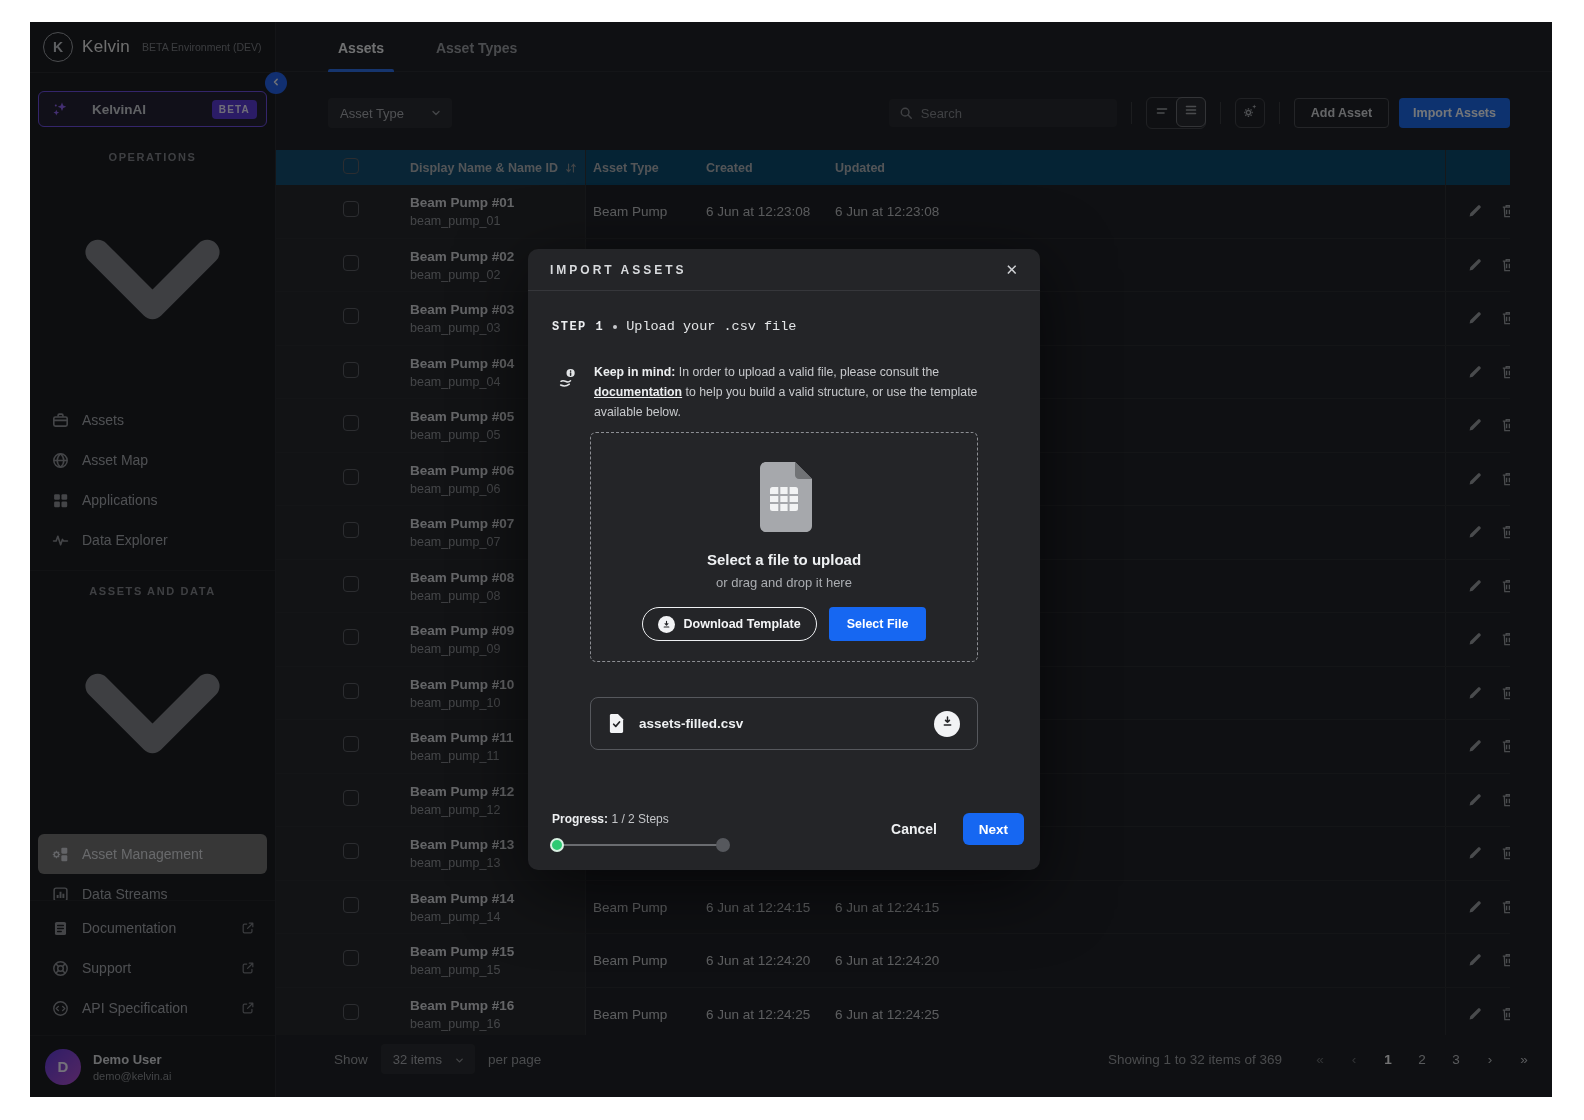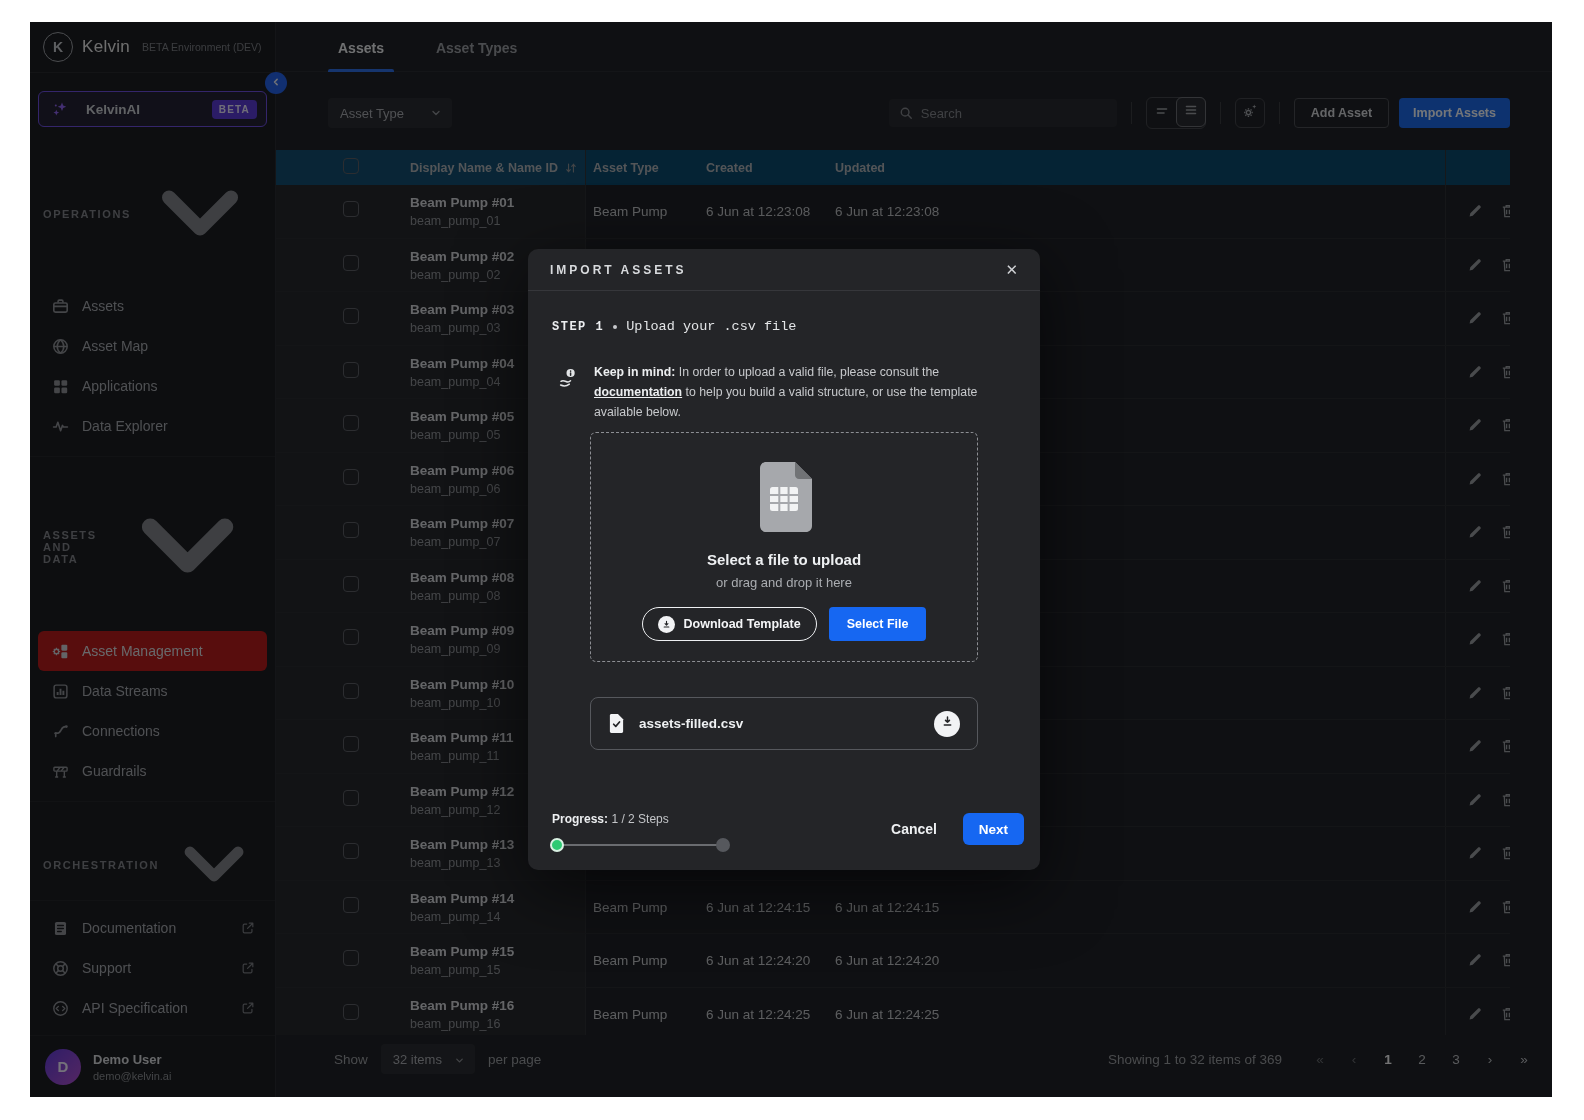--- a/index.html
+++ b/index.html
@@ -9,32 +9,32 @@
 
   
   .sidebar { position:absolute; left:0; top:0; bottom:0; width:246px; background:#1d1f23; border-right:1px solid #2b2d32; display:flex; flex-direction:column; z-index:2;}
   .brand { height:51px; flex:0 0 51px; display:flex; align-items:center; padding:0 13px; border-bottom:1px solid #282a2e; gap:9px; }
   .brand-k { width:30px; height:30px; flex:0 0 30px; border-radius:50%; border:1.6px solid #9b9ea4; color:#c3c6cb; display:grid; place-items:center; font-size:14px; font-weight:700; }
   .brand-name { font-size:17px; color:#e5e5e5; font-weight:400; letter-spacing:.3px; }
   .brand-env { font-size:10.5px; color:#7c7f85; margin-left:3px; white-space:nowrap; }
   .collapse-btn { position:absolute; left:246px; top:61px; transform:translate(-50%,-50%); width:22px; height:22px; border-radius:50%; background:#2563eb; color:#e9eef8; display:grid; place-items:center; z-index:30; }
   .collapse-btn svg { width:12px; height:12px; }
 
-  .kelvinai { margin:18px 8px 4px; height:36px; flex:0 0 36px; border:1px solid #6d4fe0; background:rgba(109,79,224,.10); border-radius:6px; display:flex; align-items:center; padding:0 9px 0 13px; gap:18px; }
+  .kelvinai { margin:18px 8px 4px; height:36px; flex:0 0 36px; border:1px solid #6d4fe0; background:rgba(109,79,224,.10); border-radius:6px; display:flex; align-items:center; padding:0 9px 0 13px; gap:24px; }
   .ai-star { width:16px; height:16px; color:#8f63f0; }
   .kelvinai-label { font-size:13.5px; color:#c9ccd2; font-weight:700; }
   .beta-badge { margin-left:auto; background:#5b3bd6; color:#e9e4fb; font-size:10px; font-weight:700; letter-spacing:1.2px; padding:4px 7px; border-radius:4px; }
 
   .side-nav { flex:1 1 auto; display:flex; flex-direction:column; padding-top:6px; overflow:hidden; }
   .side-section { padding:6px 0 6px; }
   .side-section + .side-section { border-top:1px solid #25272b; margin-top:4px; }
-  .side-section-label { display:flex; align-items:center; gap:7px; padding:8px 13px 9px; font-size:11px; font-weight:700; letter-spacing:1.6px; color:#82858b; }
+  .side-section-label { display:flex; align-items:center; gap:7px; padding:8px 13px 9px; font-size:11px; font-weight:700; letter-spacing:1.6px; color:#82858b;flex-direction:column; }
   .side-section-label svg { width:11px; height:11px; }
   .side-item { height:40px; margin:0 8px; padding:0 12px 0 14px; display:flex; align-items:center; gap:13px; border-radius:6px; color:#a4a7ad; font-size:14px; cursor:pointer; }
-  .side-item.active { background:#b91c1c; color:#d9dbdf; }
+  .side-item.active { background:#737373; color:#d9dbdf; }
   .side-icon { width:17px; height:17px; flex:0 0 17px; color:#8e9197; display:grid; place-items:center; }
   .side-item.active .side-icon { color:#cfd2d7; }
   .side-icon svg, .ext-icon svg { width:100%; height:100%; }
   .ext-icon { margin-left:auto; width:14px; height:14px; color:#7b7e84; }
   .side-spacer { flex:1 1 auto; }
   .side-footer { border-top:1px solid #25272b; padding:7px 0; }
   .side-user { border-top:1px solid #25272b; height:62px; flex:0 0 62px; display:flex; align-items:center; gap:12px; padding:0 15px; }
   .avatar { width:36px; height:36px; border-radius:50%; background:linear-gradient(135deg,#6a3fd8 10%,#a84fd0 90%); color:#f2ecff; font-weight:700; font-size:15px; display:grid; place-items:center; }
   .user-name { font-size:13px; font-weight:700; color:#d6d8dc; }
   .user-email { font-size:11px; color:#8b8e93; margin-top:3px; }

